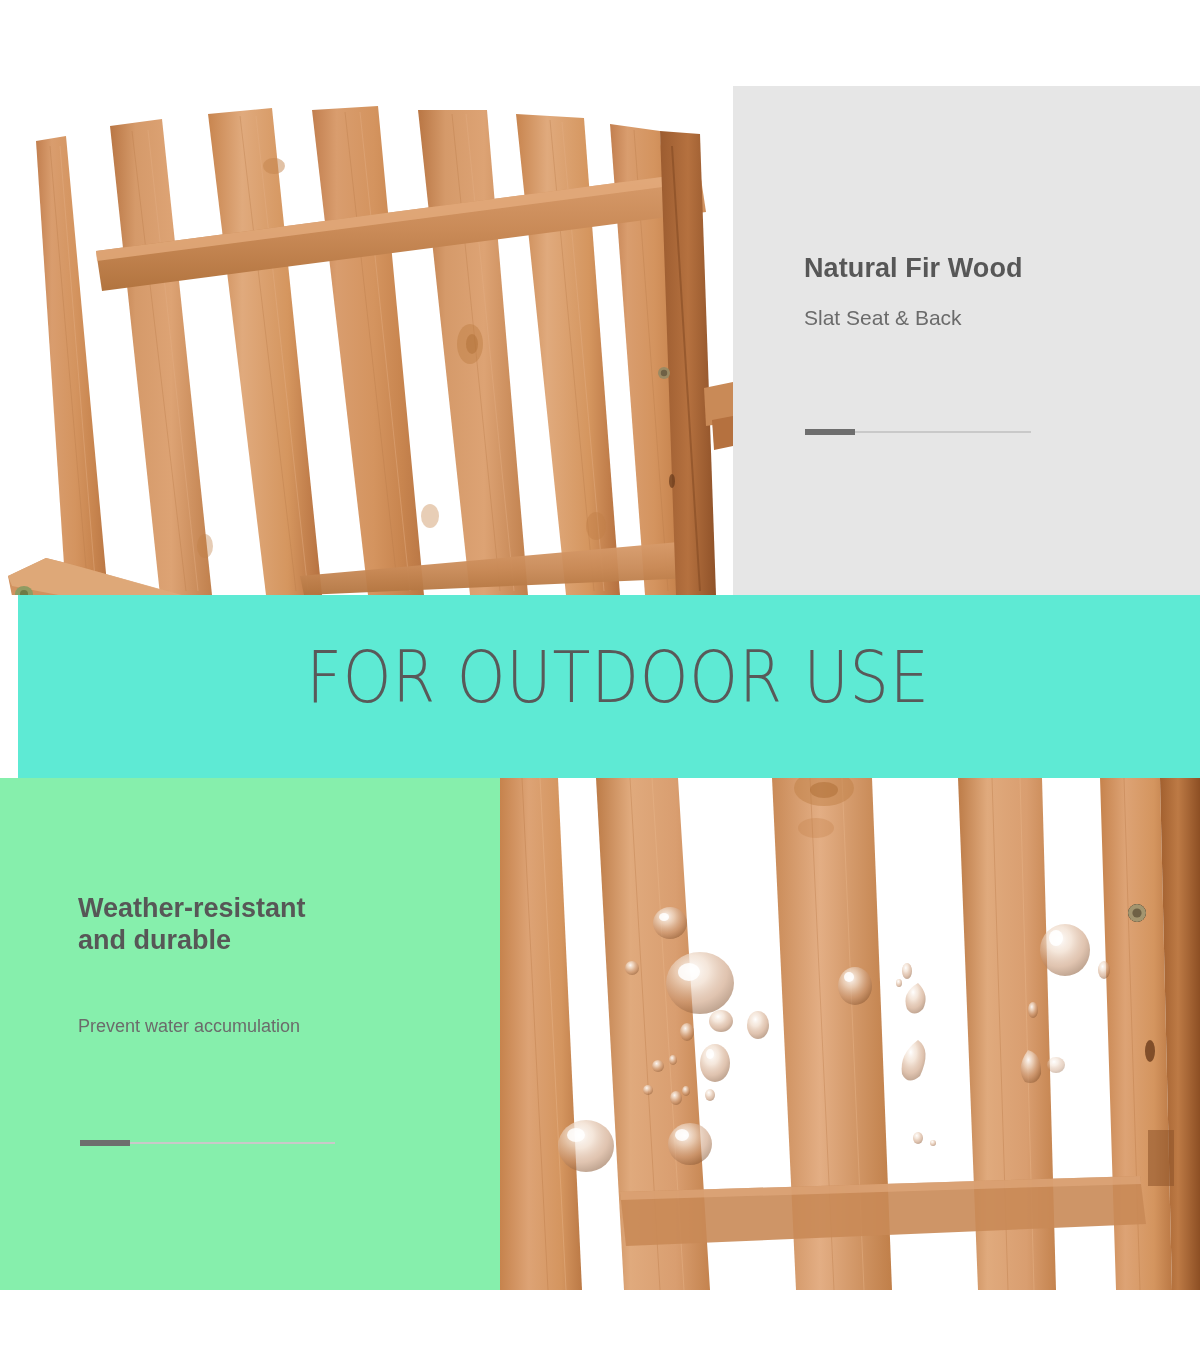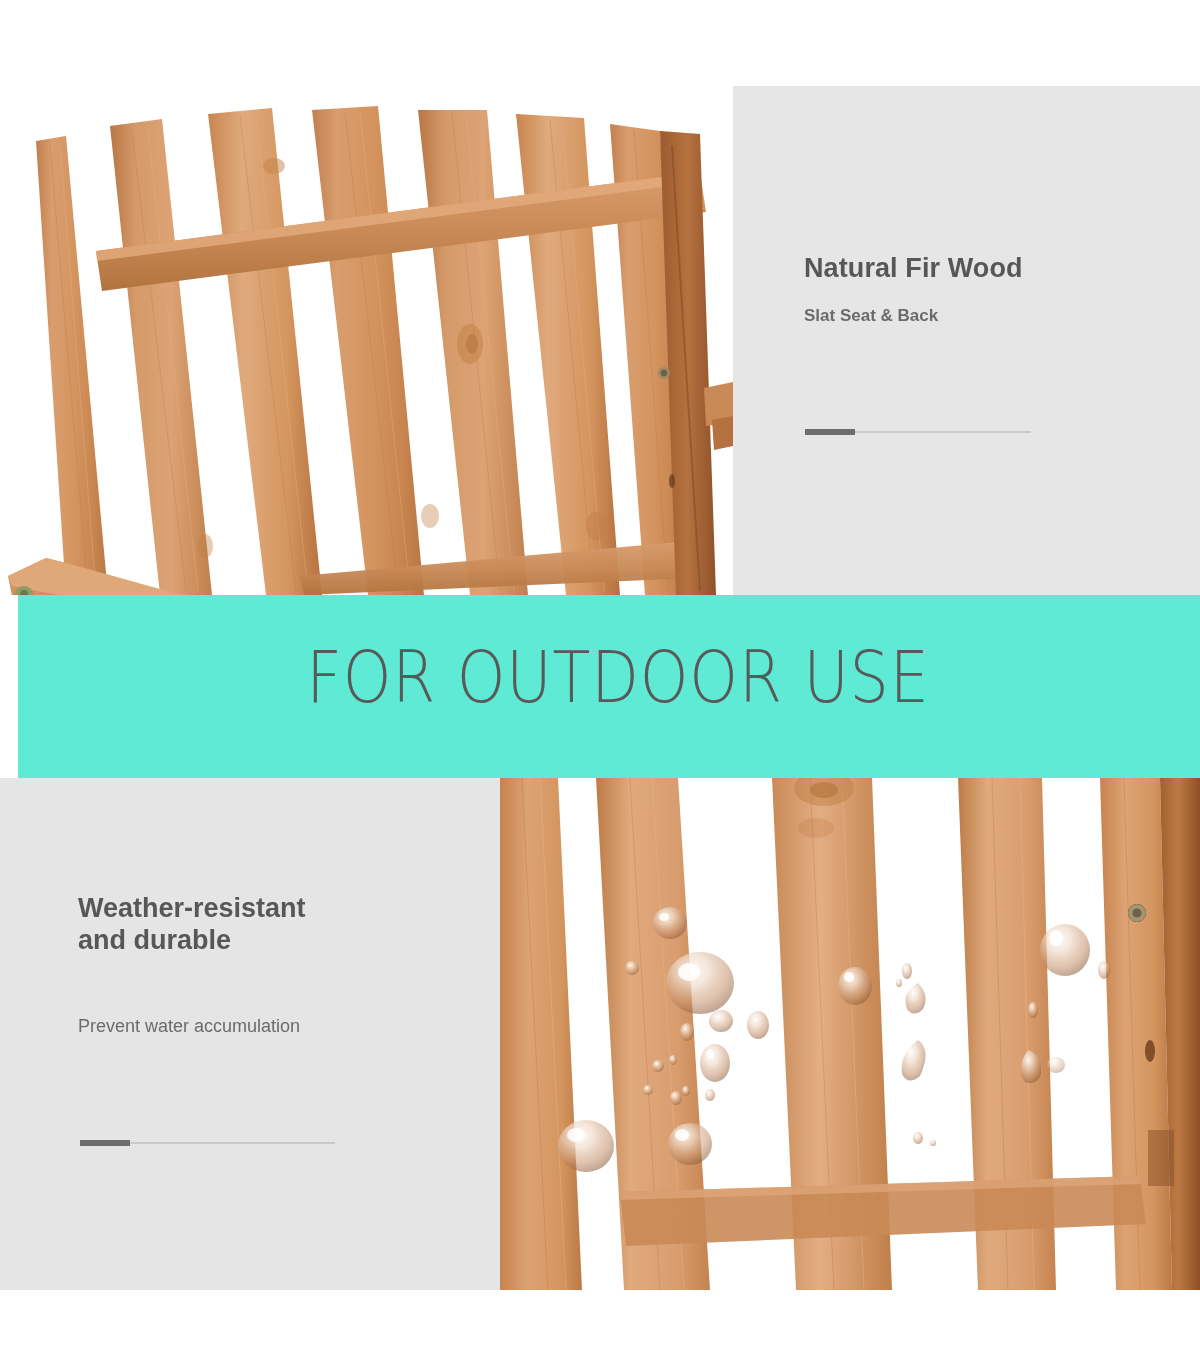--- a/index.html
+++ b/index.html
@@ -58,22 +58,22 @@
     font-weight: bold;
     color: #575757;
     letter-spacing: 0.1px;
     white-space: nowrap;
   }
 
   .panel-top .feat-sub {
     position: absolute;
     left: 71px;
     top: 220px;
-    font-size: 17px;
-    font-weight: bold;
+    font-size: 21px;
+    font-weight: normal;
     color: #6b6b6b;
     white-space: nowrap;
   }
 
   .panel-top .rule {
     position: absolute;
     left: 72px;
     top: 343px;
     width: 226px;
     height: 6px;
@@ -134,21 +134,21 @@
     width: 1200px;
     height: 512px;
   }
 
   .panel-bottom {
     position: absolute;
     left: 0;
     top: 0;
     width: 500px;
     height: 512px;
-    background: #e5e5e5;
+    background: #86efac;
     text-decoration: underline;
   }
 
   .panel-bottom .feat-title {
     position: absolute;
     left: 78px;
     top: 115px;
     font-size: 27px;
     font-weight: bold;
     color: #575757;

